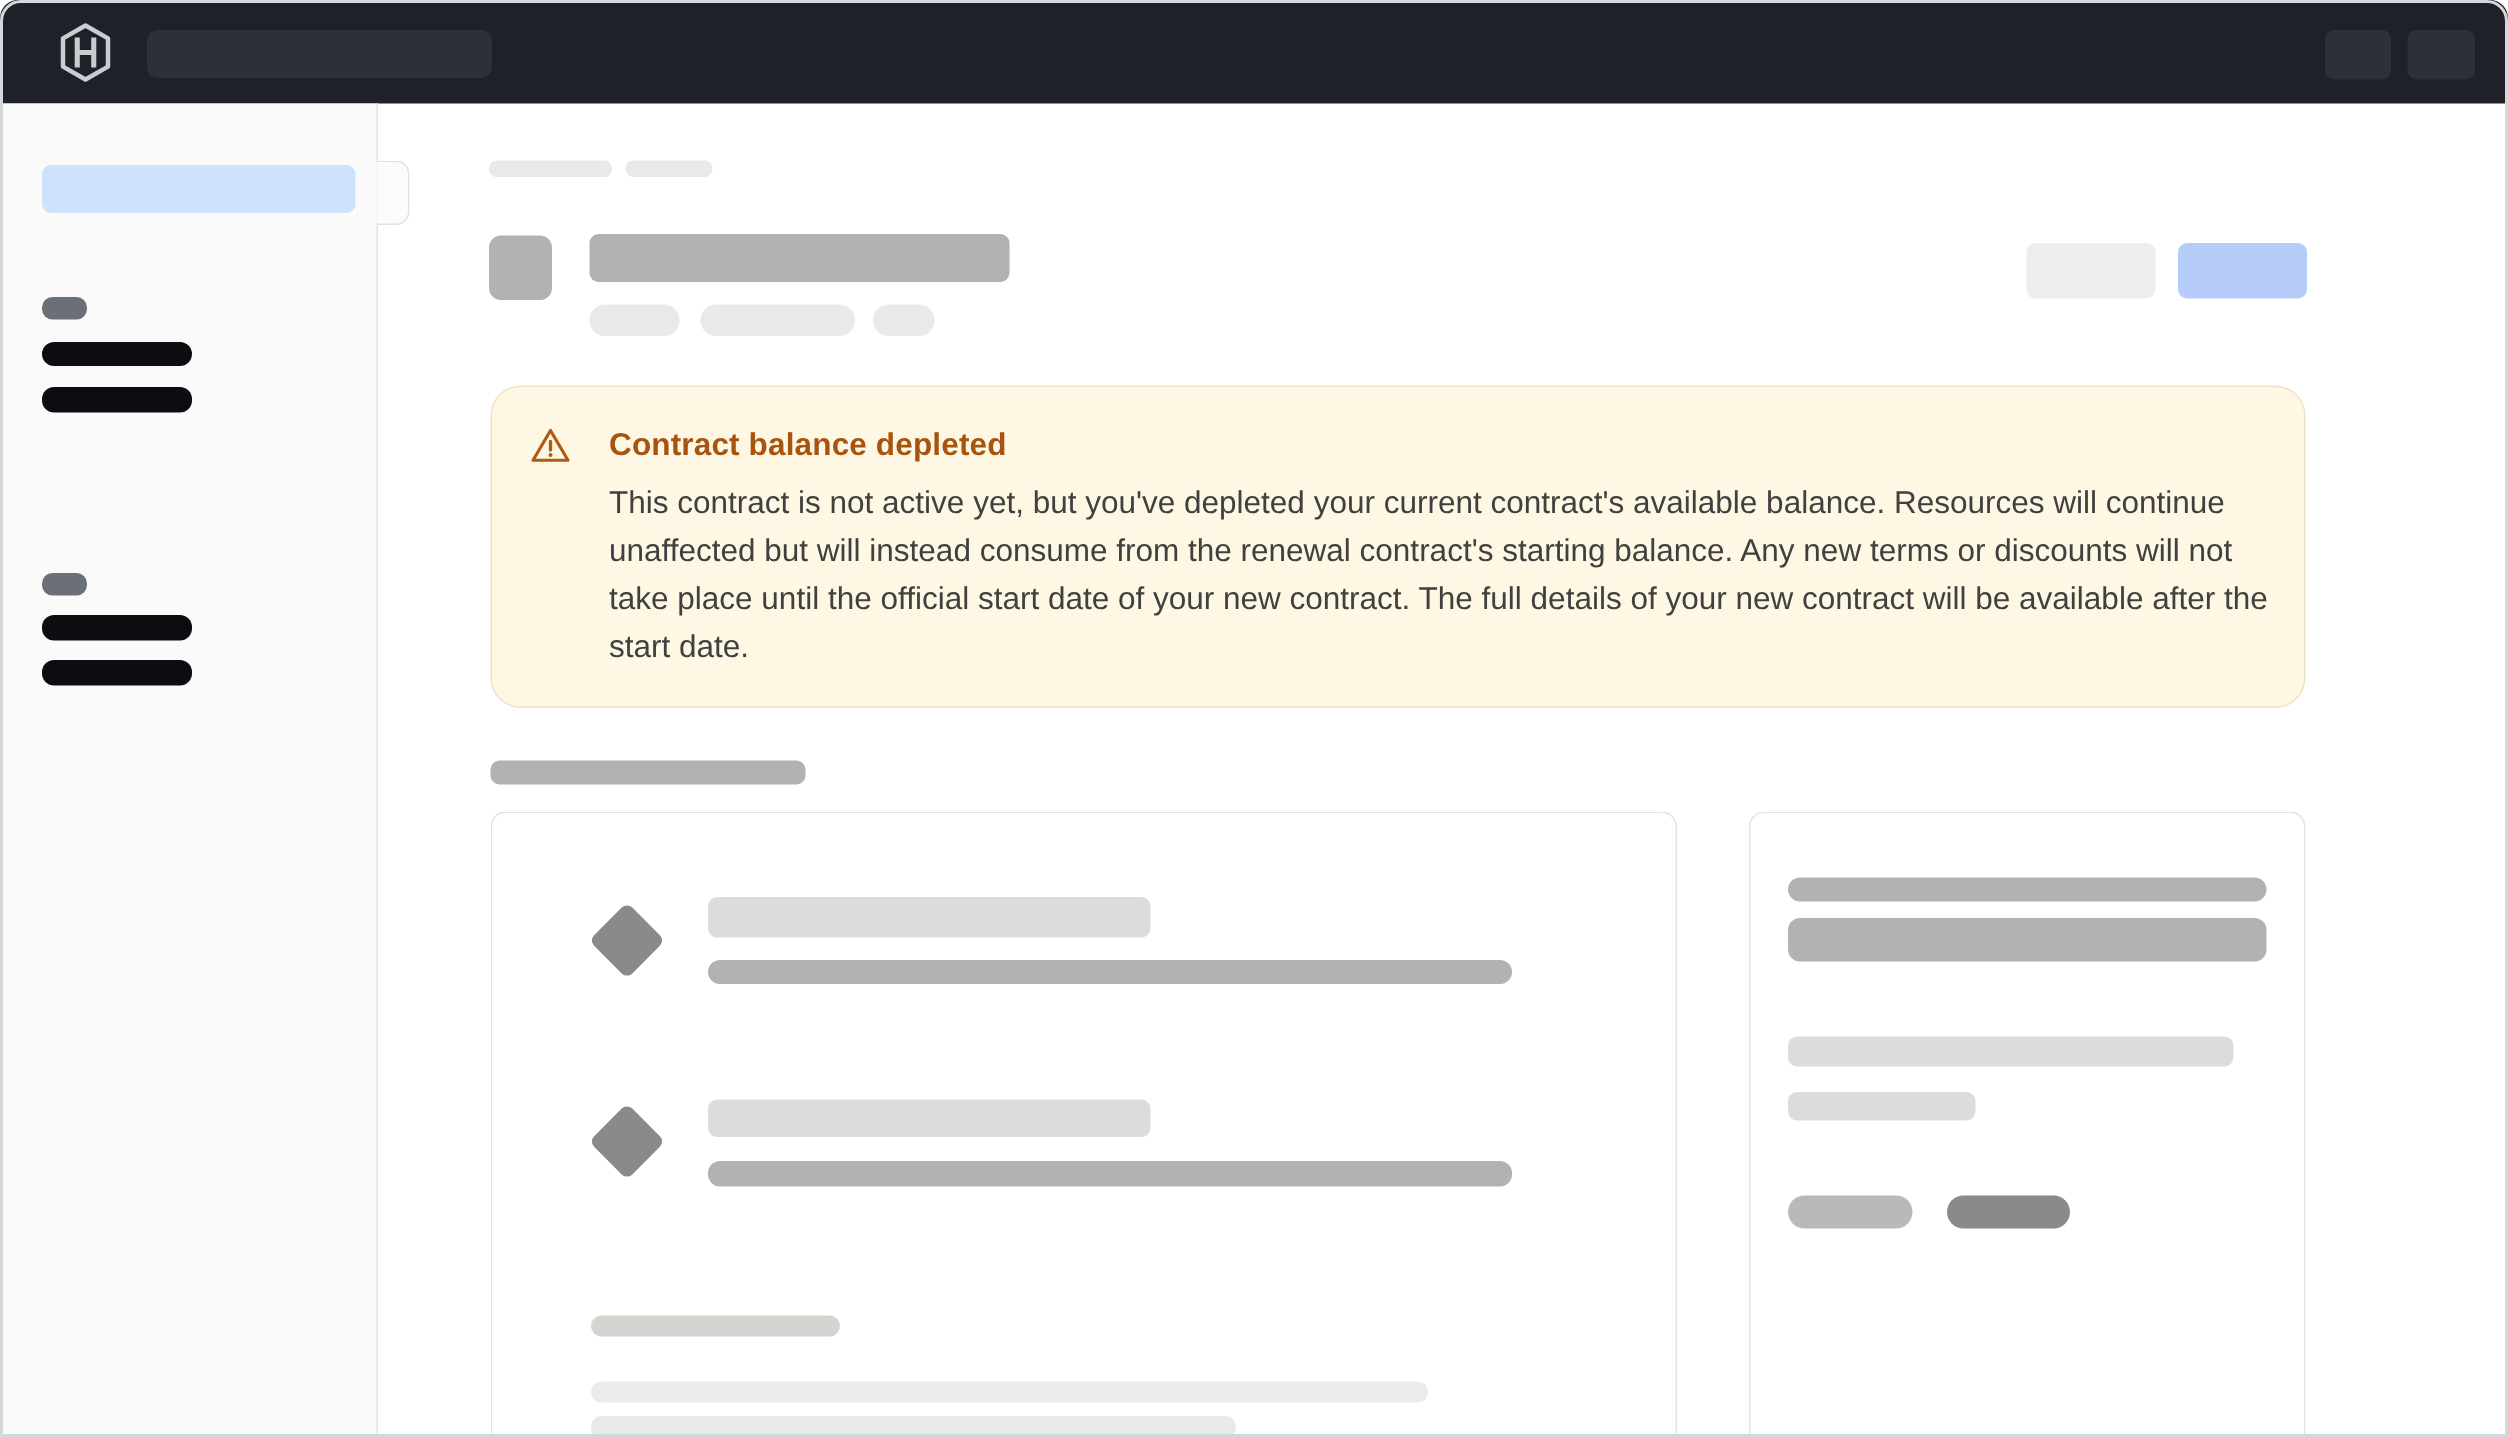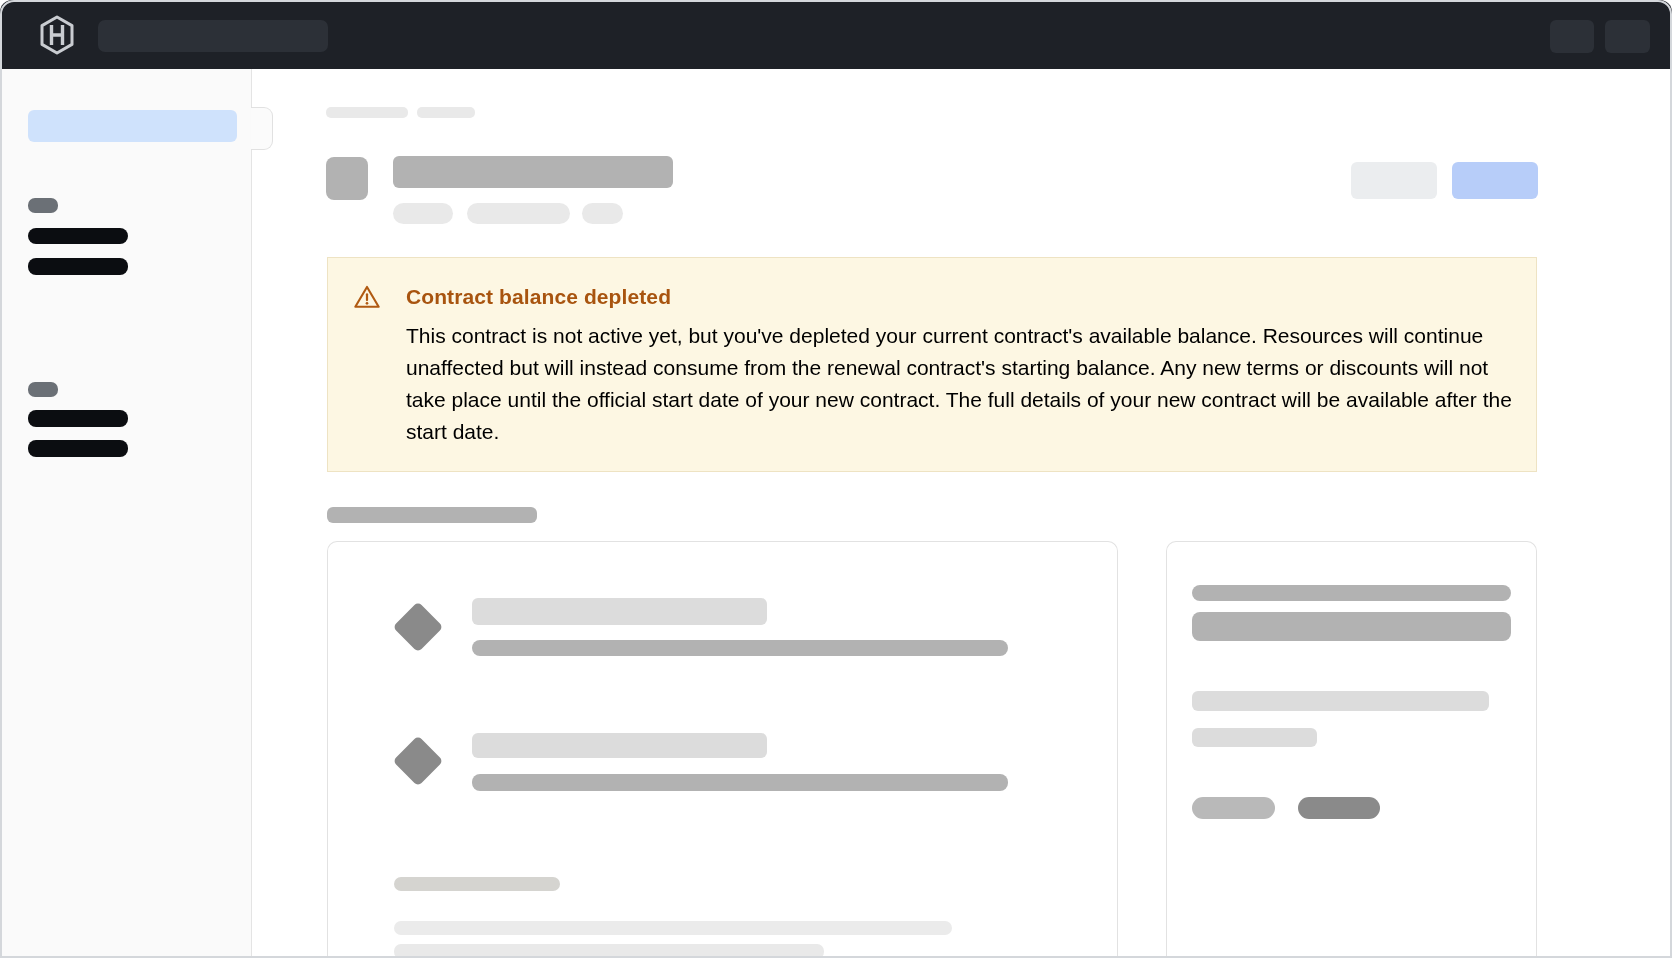--- a/index.html
+++ b/index.html
@@ -12,23 +12,23 @@
   
   .topbar{position:absolute;left:0;top:0;width:1672px;height:69px;background:#1e2127;border-radius:12px 12px 0 0;}
   .topbar-box{position:absolute;background:#2c3037;border-radius:7px;}
   
   .sidebar{position:absolute;left:0;top:69px;width:252px;height:889px;background:#fafafa;border-right:1px solid #e4e4e4;box-sizing:border-box;}
   .handle{position:absolute;left:251px;top:107px;width:21px;height:41px;background:#fbfbfb;border:1.5px solid #e1e1e1;border-left:none;border-radius:0 9px 9px 0;z-index:5;}
   
   .card{position:absolute;background:#ffffff;border:1px solid #e2e2e2;border-radius:10px;box-sizing:border-box;}
   .diamond{position:absolute;width:36px;height:36px;background:#8a8a8a;border-radius:5px;transform:rotate(45deg);}
   
-  .alert{position:absolute;left:327px;top:257px;width:1210px;height:215px;background:#fdf7e3;border:1.5px solid #eee3c3;border-radius:0;box-sizing:border-box;}
+  .alert{position:absolute;left:327px;top:257px;width:1210px;height:215px;background:#fdf7e3;border:1.5px solid #eee3c3;border-radius:20px;box-sizing:border-box;}
   .alert-title{position:absolute;left:78px;top:27px;font-size:21px;font-weight:bold;color:#a8540f;letter-spacing:.1px;}
-  .alert-body{position:absolute;left:78px;top:62px;width:1110px;font-size:21px;line-height:32px;color:#000000;}
+  .alert-body{position:absolute;left:78px;top:62px;width:1110px;font-size:21px;line-height:32px;color:#404040;}
   .alert-icon{position:absolute;left:25px;top:25px;}
 </style>
 </head>
 <body>
 
 <div class="stage">
 
   <div class="topbar">
     <div class="abs" style="left:38px;top:14px;width:38px;height:42px;">
       <svg width="38" height="42" viewBox="0 0 38 42">

